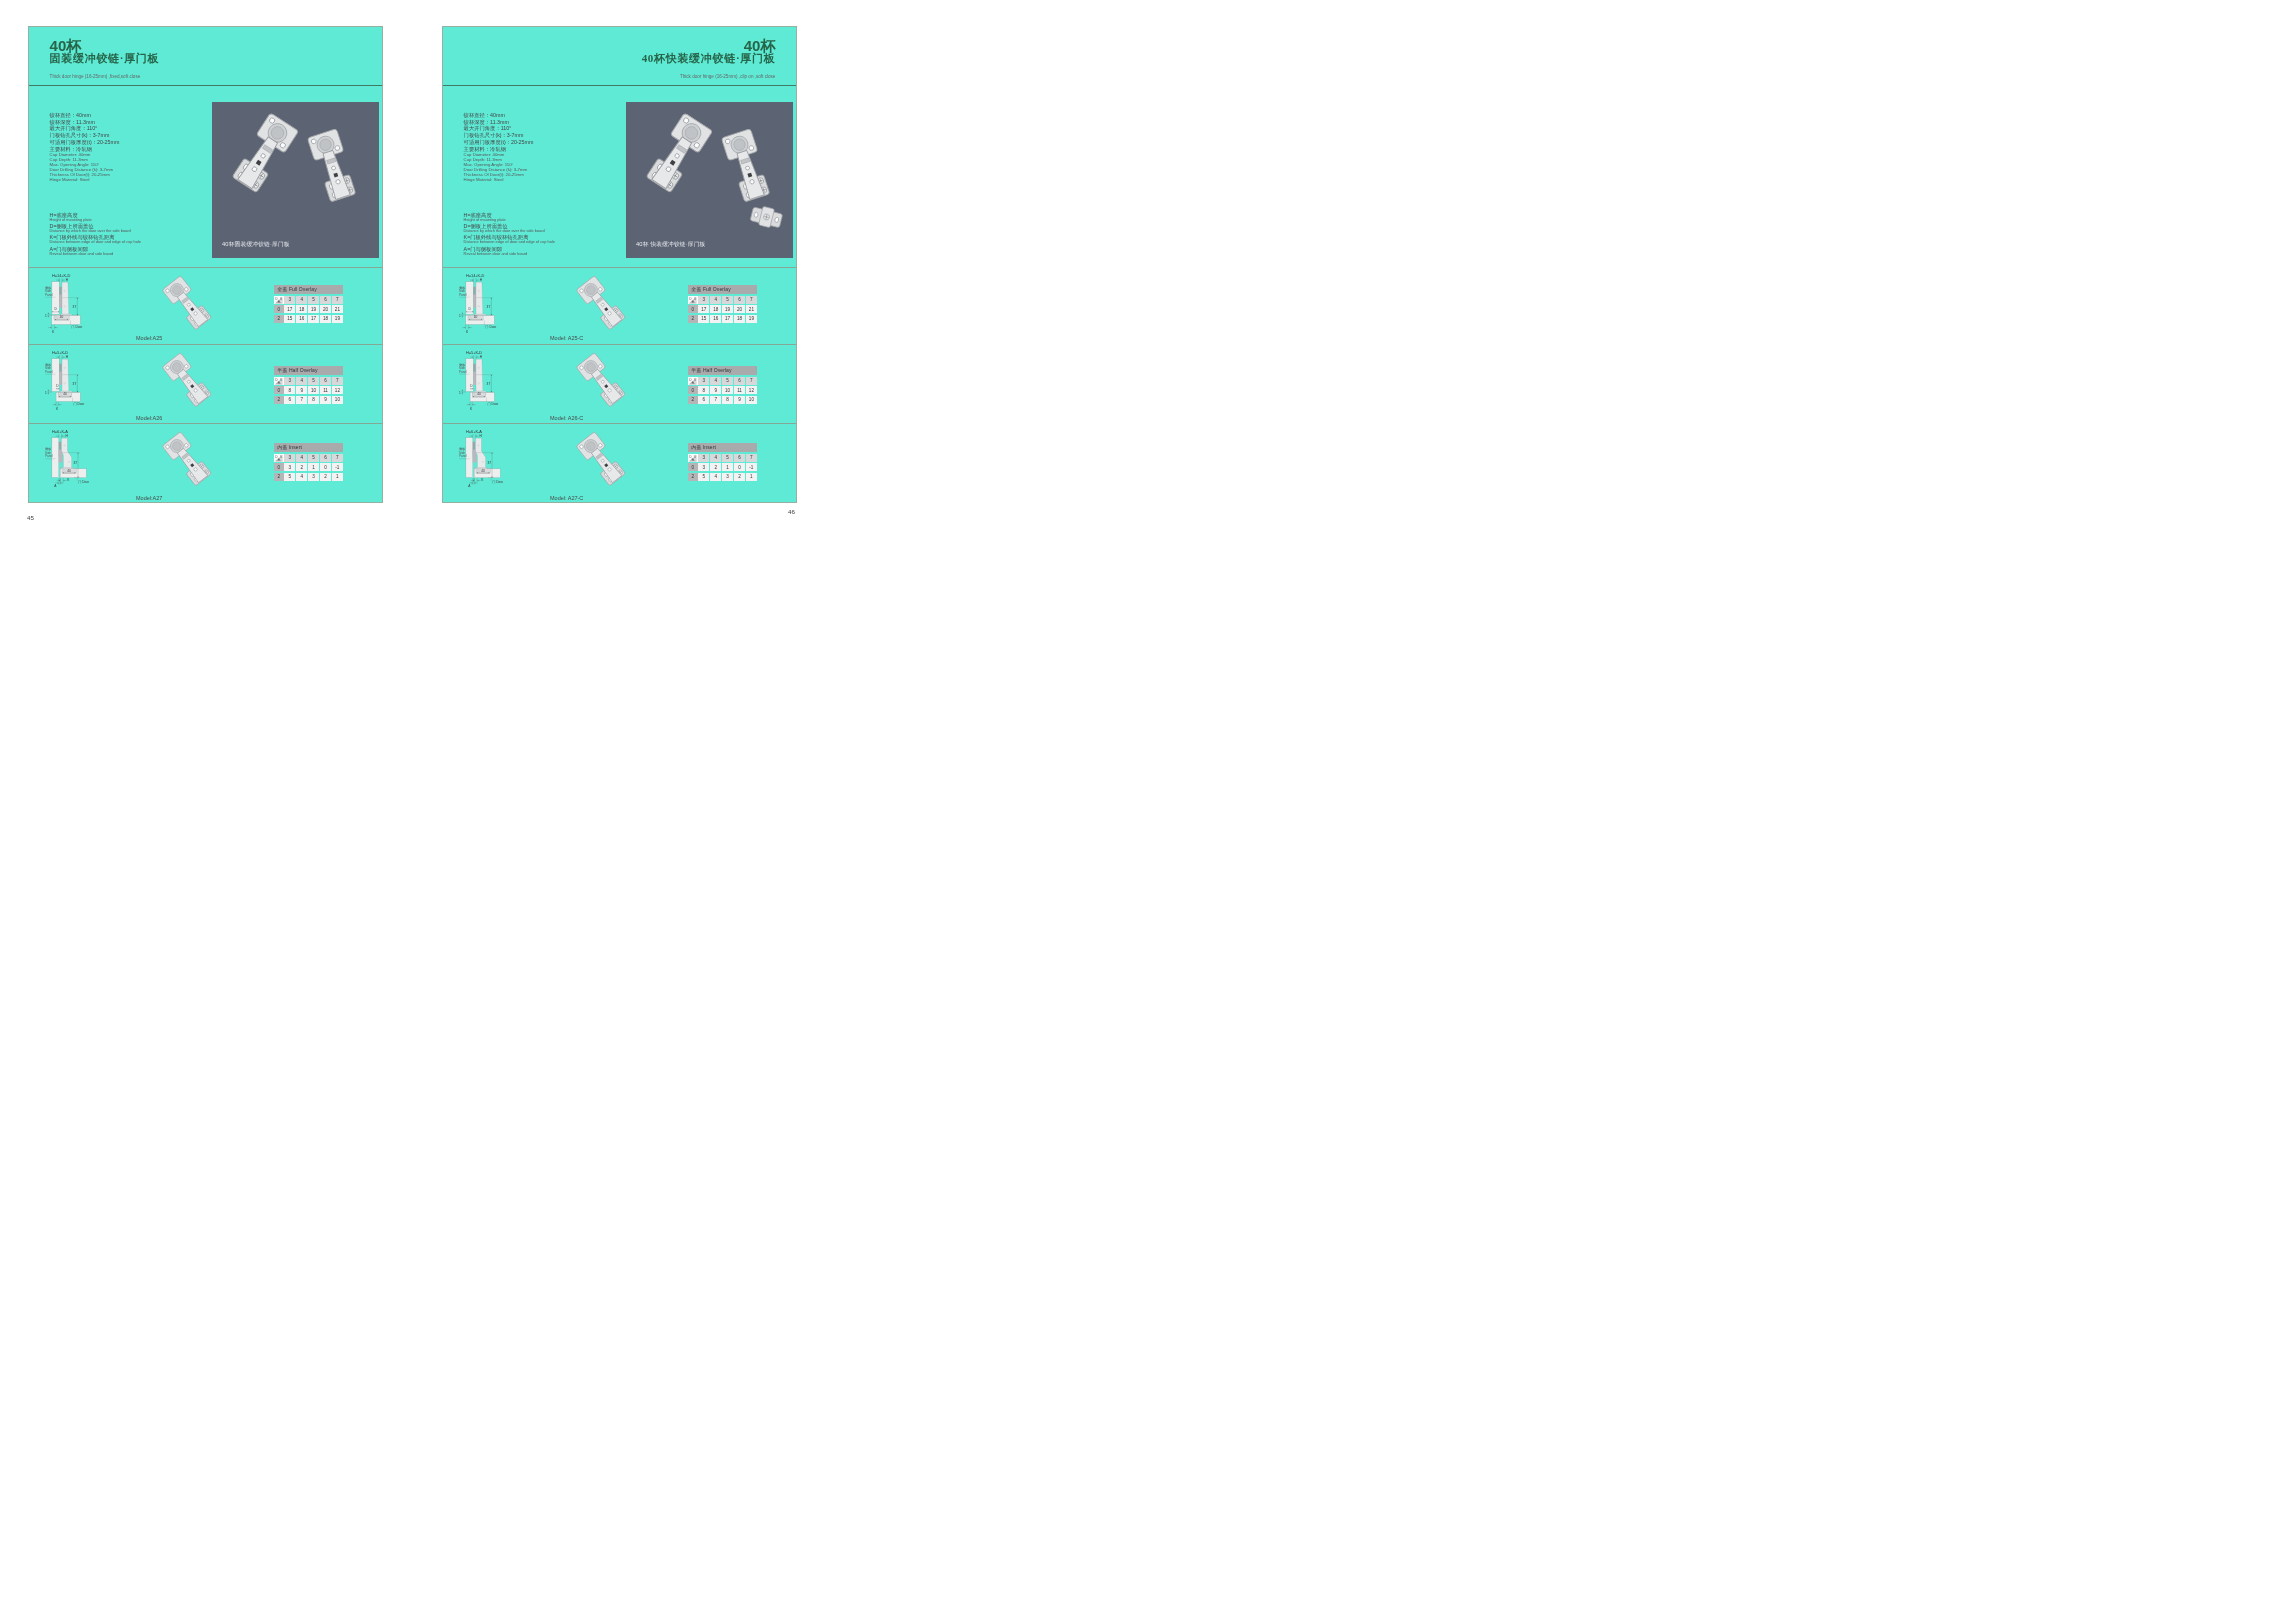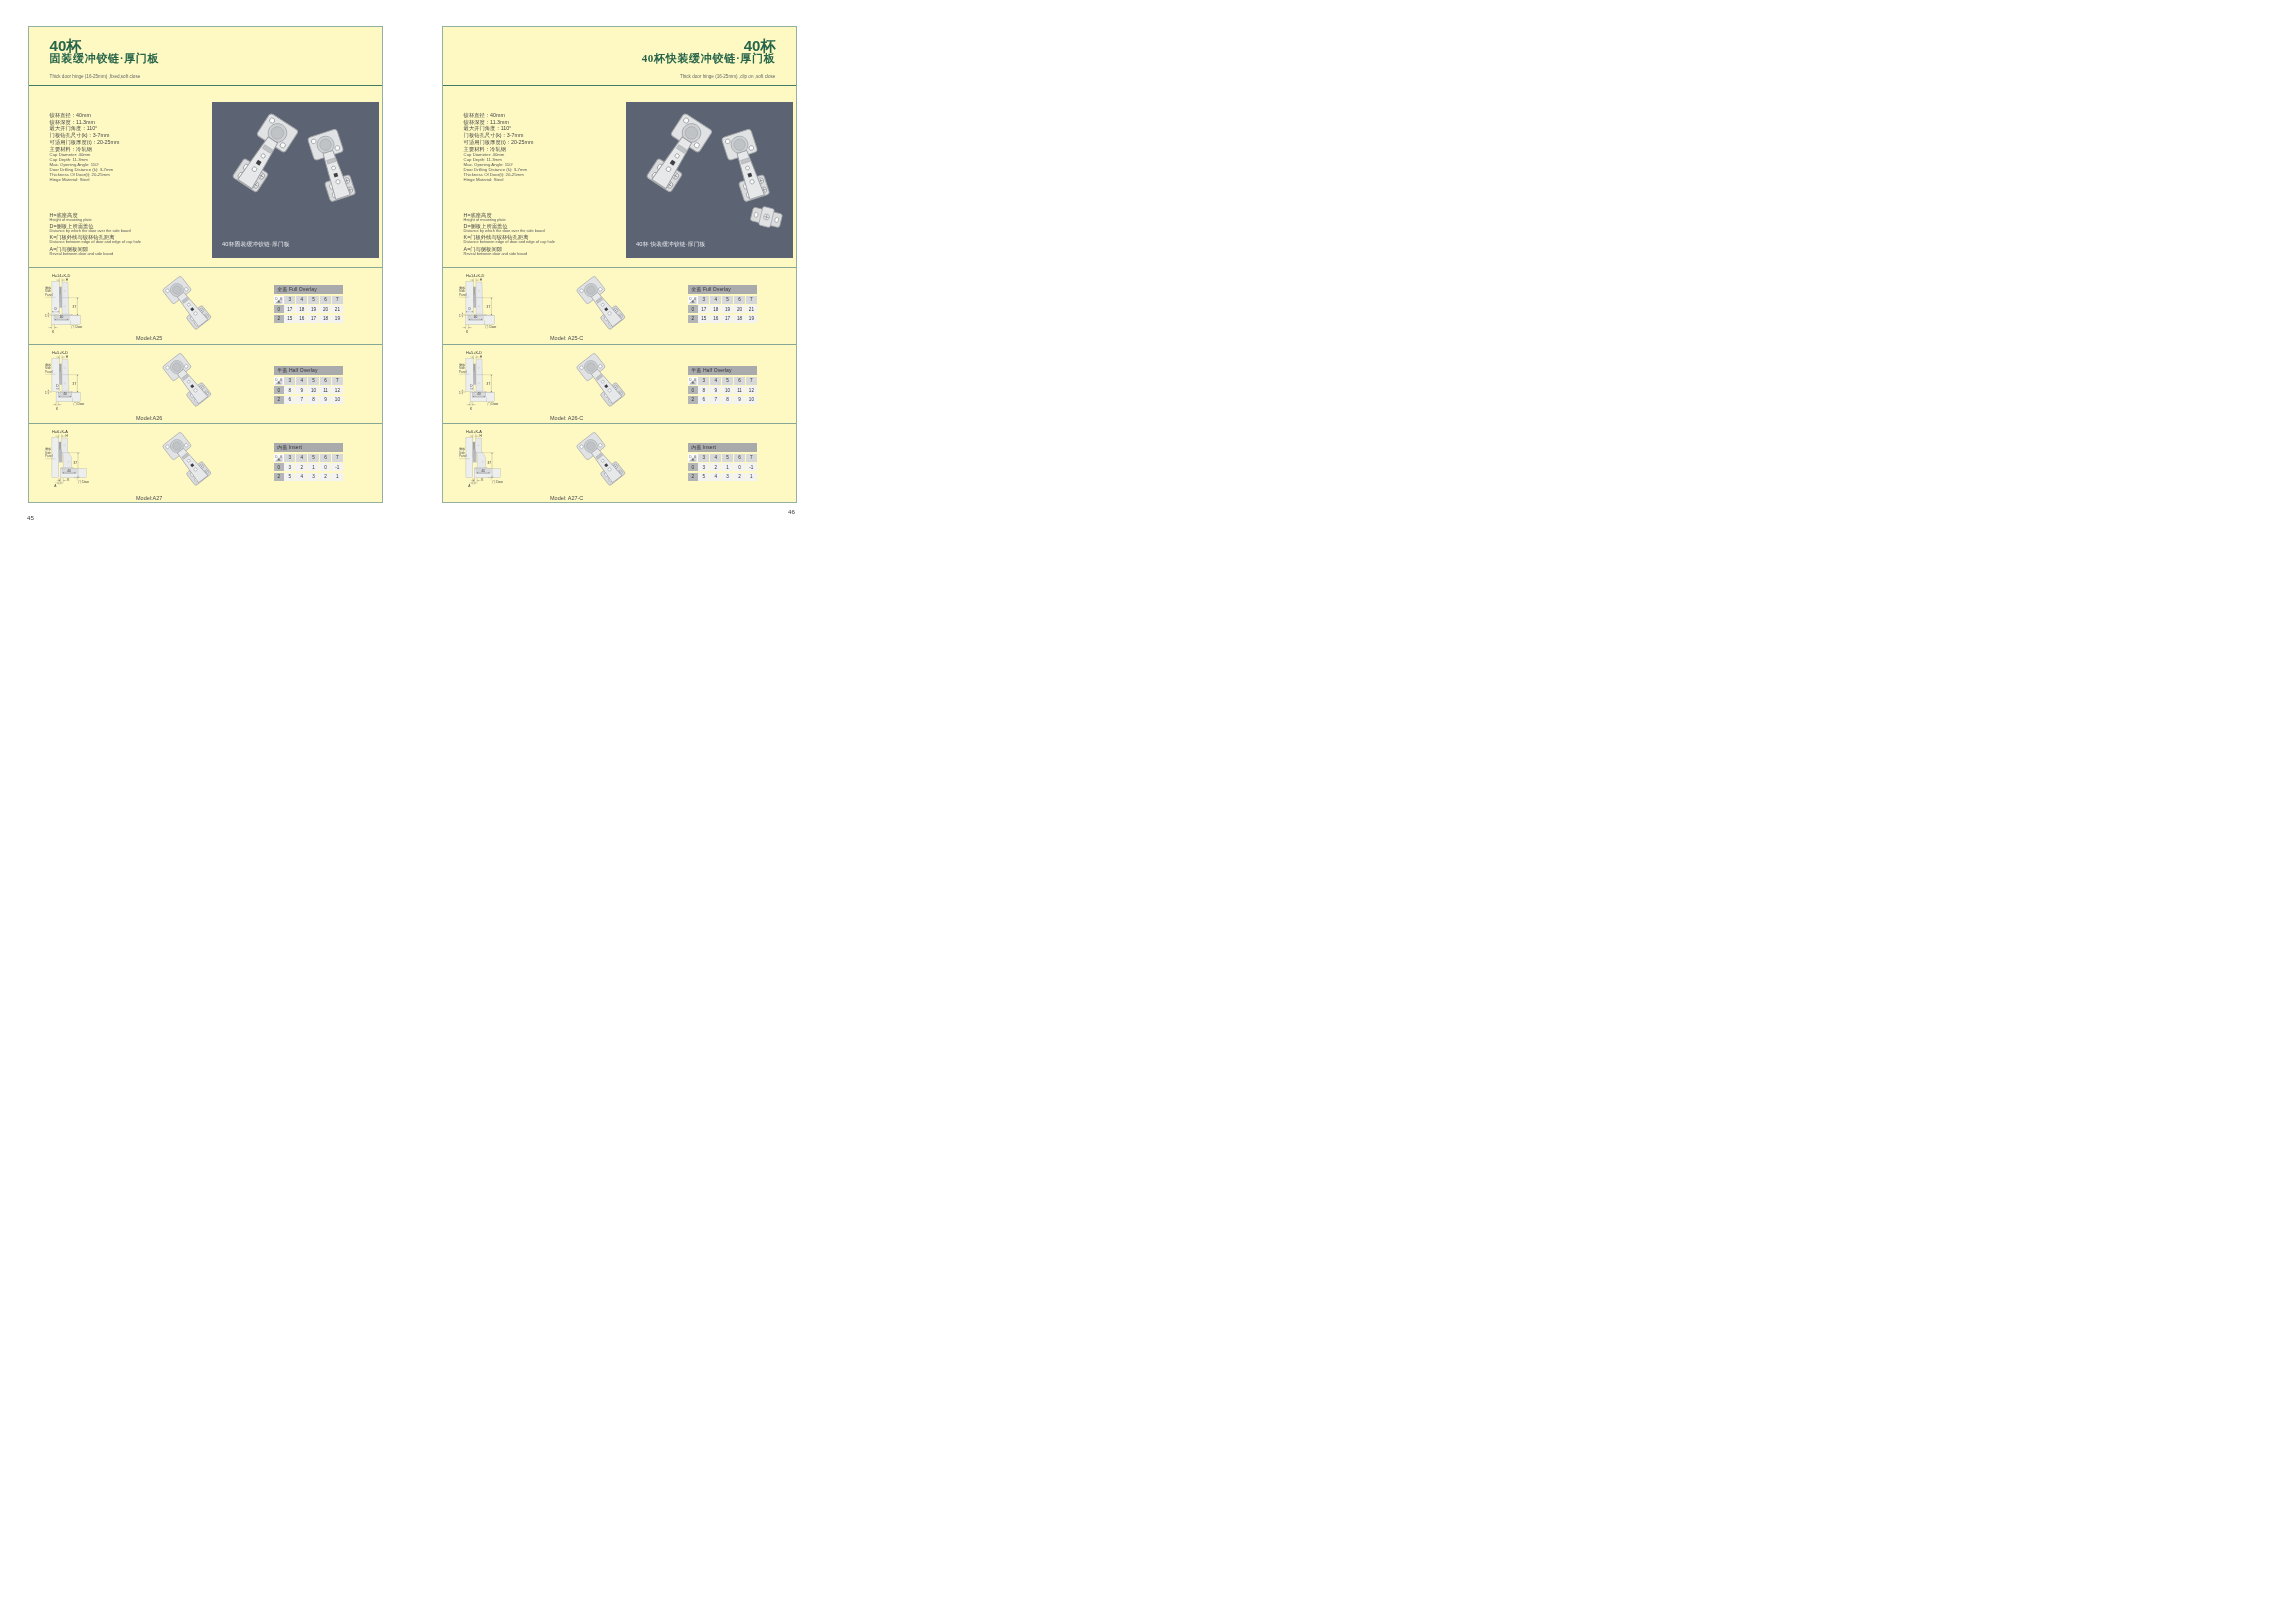--- a/index.html
+++ b/index.html
@@ -1,18 +1,18 @@
 <!DOCTYPE html>
 <html style="font-size:7.3px"><head>
 <meta charset="utf-8">
 <style>
   html,body{margin:0;padding:0;}
   body{width:827px;height:539px;position:relative;background:#ffffff;
        font-family:"Liberation Sans","DejaVu Sans",sans-serif;color:#3a3b3d;overflow:hidden;}
-  .page{position:absolute;top:25.6px;width:355px;height:477px;background:#fef9c3;
+  .page{position:absolute;top:25.6px;width:355px;height:477px;background:#5eead4;
         border:0.5px solid #93b0a1;box-sizing:border-box;}
   .page-left{left:28px;}
   .page-right{left:442px;}
 
   
   .p-title{position:absolute;top:11px;margin:0;font-size:15px;font-weight:700;color:#27654a;line-height:1;}
   .page-left .p-title{left:20.6px;}
   .page-right .p-title{right:20.6px;}
   .p-sub-cn{position:absolute;top:24px;font-size:11px;font-weight:600;color:#27654a;letter-spacing:0.7px;font-family:Liberation Serif, serif;}
   .page-left .p-sub-cn{left:20.6px;}

